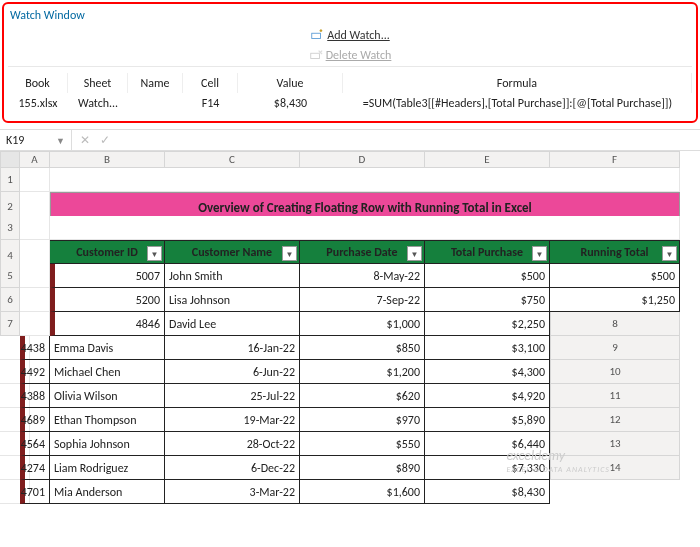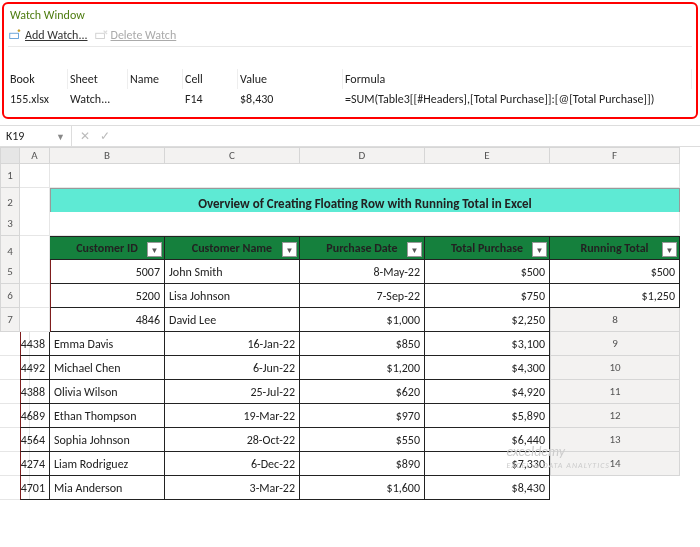--- a/index.html
+++ b/index.html
@@ -1,25 +1,25 @@
 <!DOCTYPE html>
 <html><head>
 <meta charset="utf-8">
 <style>
 * { margin: 0; padding: 0; box-sizing: border-box; font-family: "Segoe UI", Calibri, Arial, sans-serif; }
 body { background: #fff; font-size: 12px; color: #222; width: 700px; }
 
 
 .watch-window { border: 2px solid #ff0000; border-radius: 6px; margin: 2px; padding: 2px 4px 8px 4px; }
-.ww-title { font-size: 12px; color: #4d7c0f; padding: 2px 0 4px 2px; }
-.ww-toolbar { display: flex; gap: 6px; align-items: center; padding: 2px 0 4px 0; border-bottom: 1px solid #e8e8e8; }
+.ww-title { font-size: 12px; color: #0369a1; padding: 2px 0 4px 2px; }
+.ww-toolbar { display: flex; gap: 6px; align-items: center; padding: 2px 0 4px 0; border-bottom: 1px solid #e8e8e8; flex-direction: column; }
 .ww-btn { display: inline-flex; align-items: center; gap: 3px; font-size: 12px; text-decoration: underline; color: #333; }
 .ww-btn.disabled { color: #aaa; }
 .ww-icon { width: 14px; height: 14px; display: inline-flex; }
-.ww-grid { display: grid; grid-template-columns: 60px 60px 55px 55px 105px 1fr; margin-top: 22px; }
+.ww-grid { display: grid; grid-template-columns: 60px 60px 55px 55px 105px 1fr; margin-top: 6px; text-align: center; }
 .ww-hdr { font-size: 12px; color: #222; padding: 3px 2px; border-right: 1px solid #eee; }
 .ww-cell { font-size: 12px; color: #222; padding: 3px 2px; }
 
 
 .fx-row { display: flex; align-items: center; border: 1px solid #ddd; border-left: none; border-right: none; height: 22px; margin-top: 6px; }
 .name-box { width: 72px; border-right: 1px solid #ddd; padding: 0 6px; display: flex; align-items: center; justify-content: space-between; font-size: 12px; height: 100%; }
 .nb-caret { color: #888; font-size: 9px; }
 .fx-icons { display: flex; align-items: center; gap: 10px; padding: 0 8px; color: #bbb; font-size: 12px; }
 .fx-label { font-style: italic; color: #888; margin-top: 40px; }
 .fx-input { flex: 1; border: none; font-size: 12px; padding: 0 6px; }
@@ -35,21 +35,21 @@
 .rh { background: #f3f2f1; border: 1px solid #d6d6d6; border-top: none; text-align: center; font-size: 11px; color: #555; display: flex; align-items: center; justify-content: center; }
 .cell { background: #fff; border-right: 1px solid #e6e6e6; border-bottom: 1px solid #e6e6e6; display: flex; align-items: center; }
 .cell.a { width: 30px; }
 
 
 .thead { background: #15803d; border: 1px solid #222; font-weight: 700; font-size: 12px; display: flex; align-items: center; justify-content: center; position: relative; height: 24px; }
 .thead:not(:first-of-type) { border-left: none; }
 .filter-btn { position: absolute; right: 2px; bottom: 2px; width: 15px; height: 15px; border: 1px solid #999; background: #fff; display: flex; align-items: center; justify-content: center; font-size: 8px; color: #555; }
 
 .tcell { border-right: 1px solid #222; border-bottom: 1px solid #222; padding: 0 4px; display: flex; align-items: center; font-size: 12px; height: 24px; }
-.tcell.first { border-left: 1px solid #7f1d1d; }
+.tcell.first { border-left: 5px solid #7f1d1d; }
 .tcell.num { justify-content: flex-end; }
 .tcell.txt { justify-content: flex-start; }
 .row2 { height: 30px; }
 
 .watermark { position: absolute; right: 90px; bottom: 30px; color: #ccc; font-size: 14px; font-style: italic; pointer-events: none; margin-left: 37px; }
 .watermark small { display:block; font-size: 8px; letter-spacing: 1px; text-align:center; }
 </style>
 </head>
 <body>
 
@@ -117,21 +117,21 @@
   </div>
 
   <div class="grid">
 
     <div class="rh">1</div>
     <div class="cell a"></div>
     <div class="cell" style="grid-column:3/8"></div>
 
     <div class="rh row2" style="height:30px">2</div>
     <div class="cell a" style="height:30px"></div>
-    <div class="content-cell" style="grid-column:3/8;background:#5eead4;border:1px solid #999;display:flex;align-items:center;justify-content:center;font-weight:600;font-size:13px;height:30px">Overview of Creating Floating Row with Running Total in Excel</div>
+    <div class="content-cell" style="grid-column:3/8;background:#ec4899;border:1px solid #999;display:flex;align-items:center;justify-content:center;font-weight:600;font-size:13px;height:30px">Overview of Creating Floating Row with Running Total in Excel</div>
 
     <div class="rh">3</div>
     <div class="cell a"></div>
     <div class="cell" style="grid-column:3/8"></div>
 
     <div class="rh" style="height:32px">4</div>
     <div class="cell a" style="height:32px"></div>
     <div class="thead">
         <span>Customer ID</span>
         <span class="filter-btn">▼</span>

